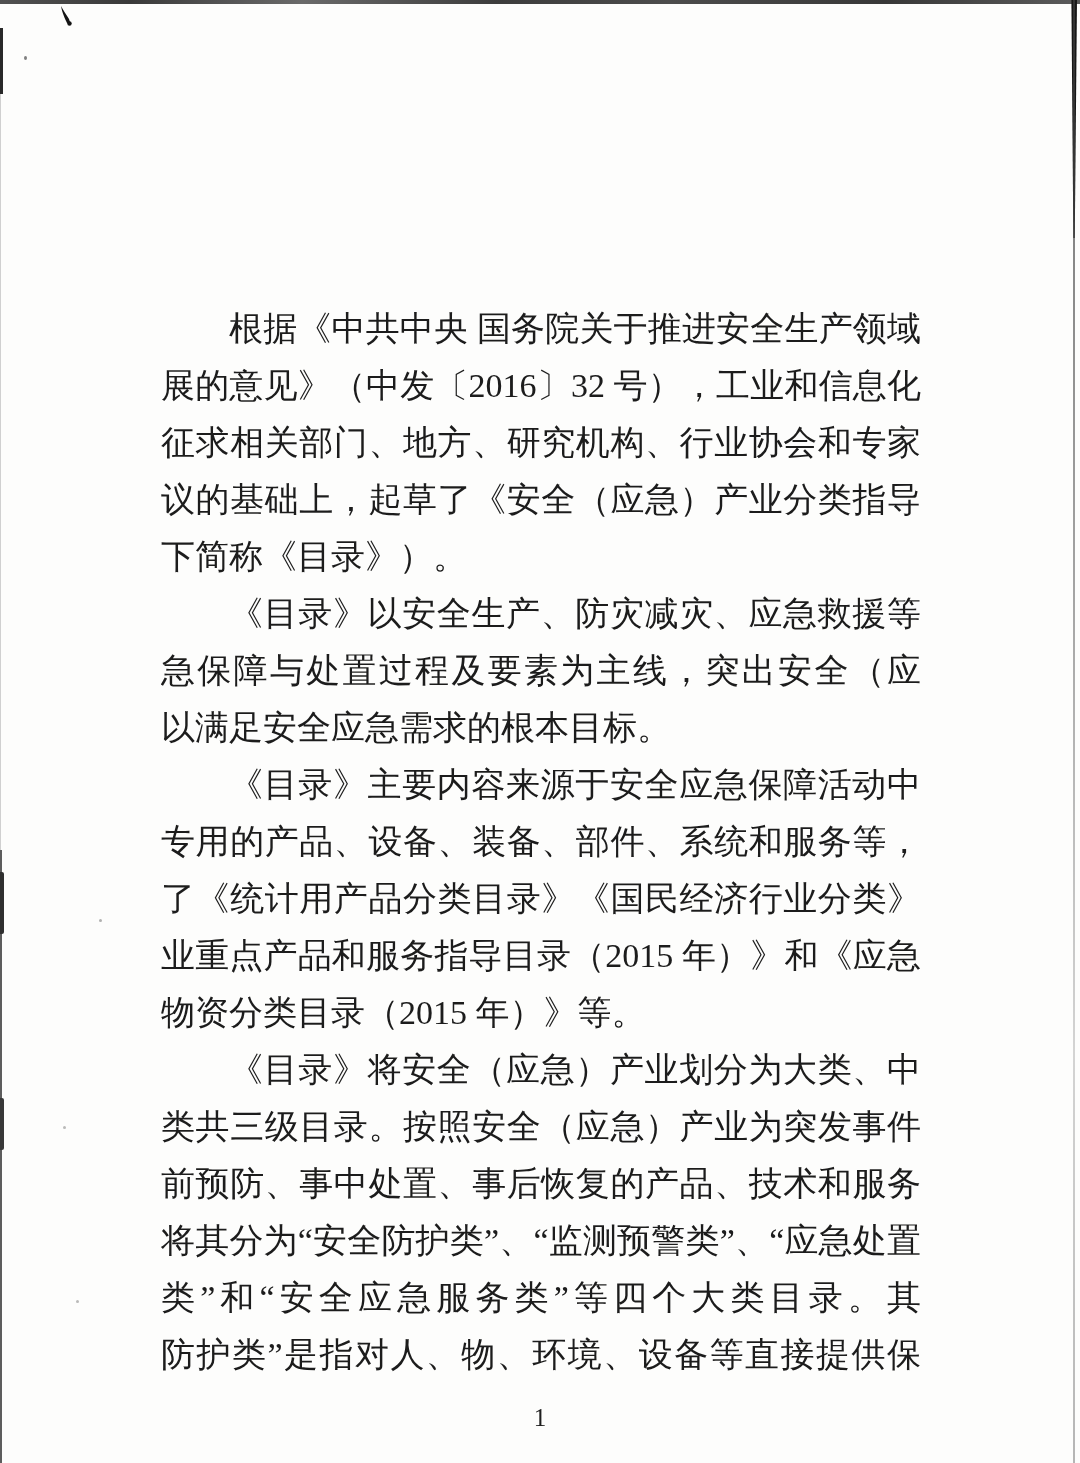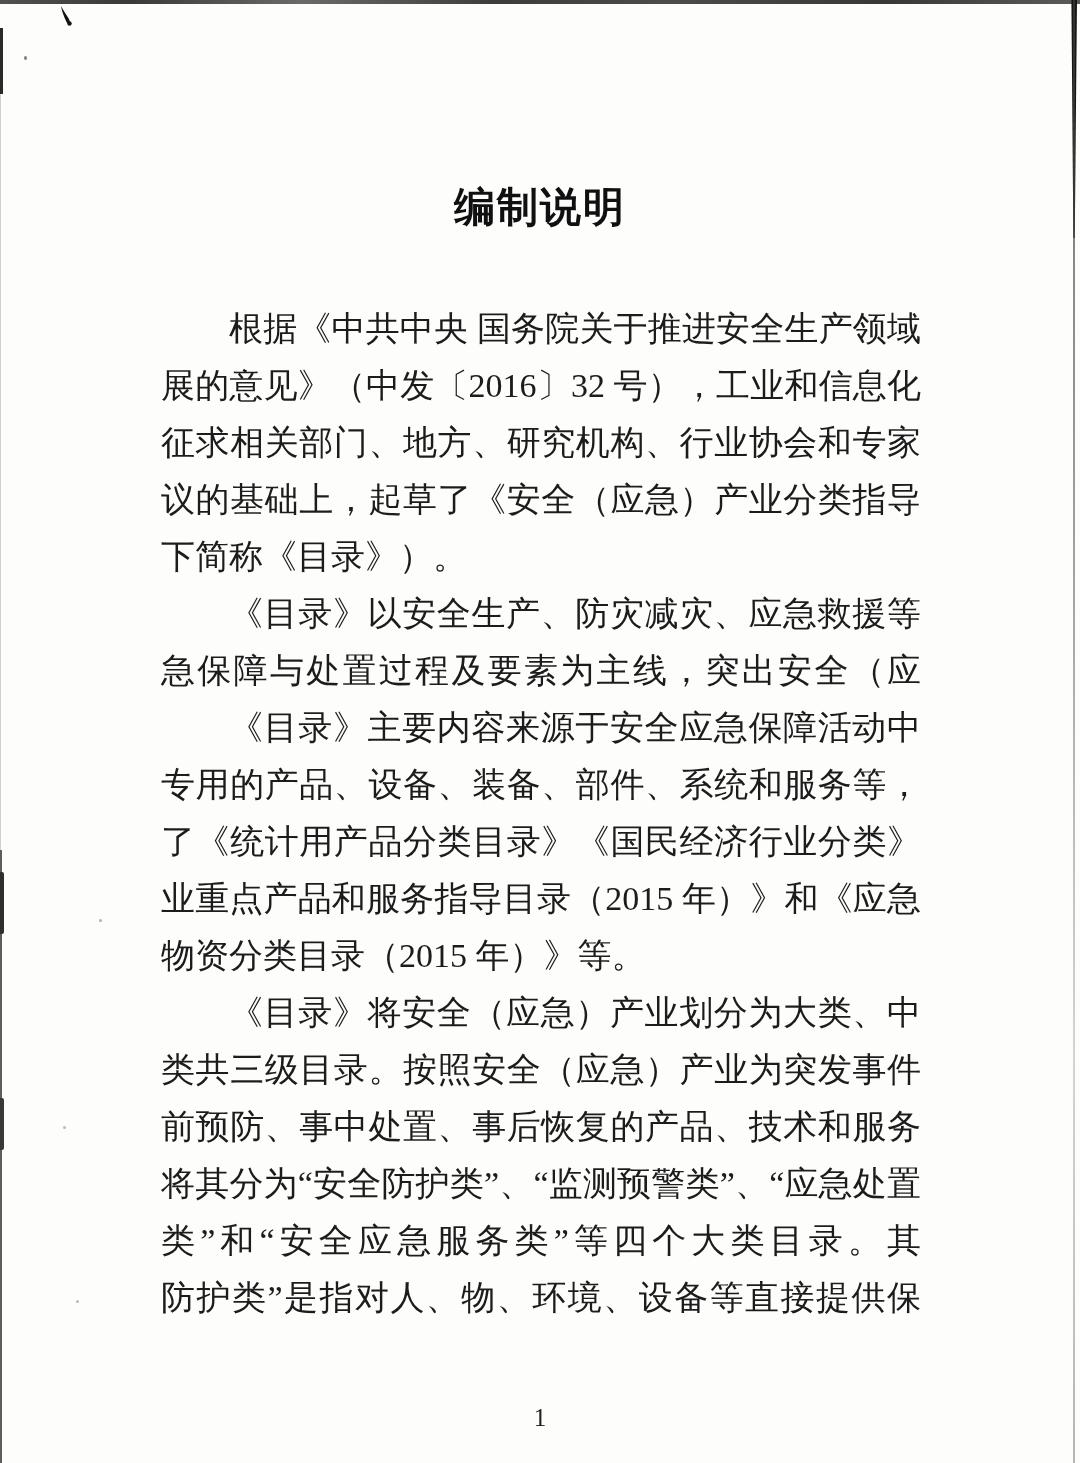--- a/index.html
+++ b/index.html
@@ -78,32 +78,32 @@
   .speck-b { left: 99px; top: 919px; width: 3px; height: 3px; opacity: .45; }
   .speck-c { left: 63px; top: 1126px; width: 3px; height: 3px; opacity: .4; }
   .speck-d { left: 76px; top: 1300px; width: 3px; height: 3px; opacity: .4; }
   .ink-mark { left: 58px; top: 5px; width: 18px; height: 23px; }
 </style>
 </head>
 <body>
 
 <div class="page">
 
-  <h1 class="doc-title">编制说明</h1>
 
   <div class="doc-body">
 
     <div class="line indent">根据《中共中央 国务院关于推进安全生产领域改革发</div>
     <div class="line">展的意见》（中发〔2016〕32 号），工业和信息化部在广泛</div>
     <div class="line">征求相关部门、地方、研究机构、行业协会和专家学者建</div>
     <div class="line">议的基础上，起草了《安全（应急）产业分类指导目录》（以</div>
     <div class="line para-end">下简称《目录》）。</div>
 
     <div class="line indent">《目录》以安全生产、防灾减灾、应急救援等安全应</div>
     <div class="line">急保障与处置过程及要素为主线，突出安全（应急）产业</div>
+    <div class="line para-end">以满足安全应急需求的根本目标。</div>
 
     <div class="line indent">《目录》主要内容来源于安全应急保障活动中常见和</div>
     <div class="line">专用的产品、设备、装备、部件、系统和服务等，并参考</div>
     <div class="line">了《统计用产品分类目录》《国民经济行业分类》《应急产</div>
     <div class="line">业重点产品和服务指导目录（2015 年）》和《应急保障重点</div>
     <div class="line para-end">物资分类目录（2015 年）》等。</div>
 
     <div class="line indent">《目录》将安全（应急）产业划分为大类、中类和小</div>
     <div class="line">类共三级目录。按照安全（应急）产业为突发事件提供事</div>
     <div class="line">前预防、事中处置、事后恢复的产品、技术和服务的目的，</div>

